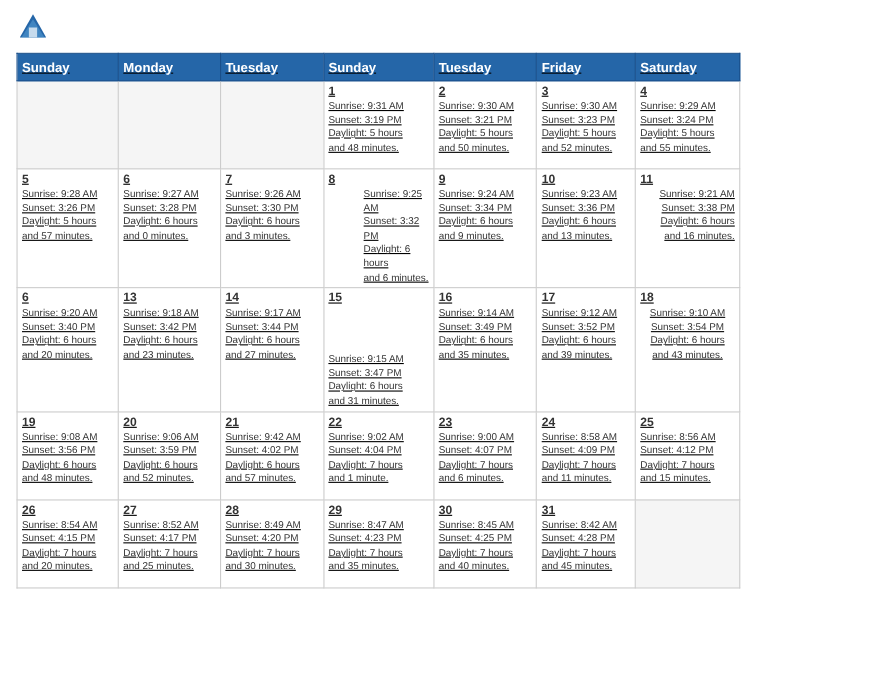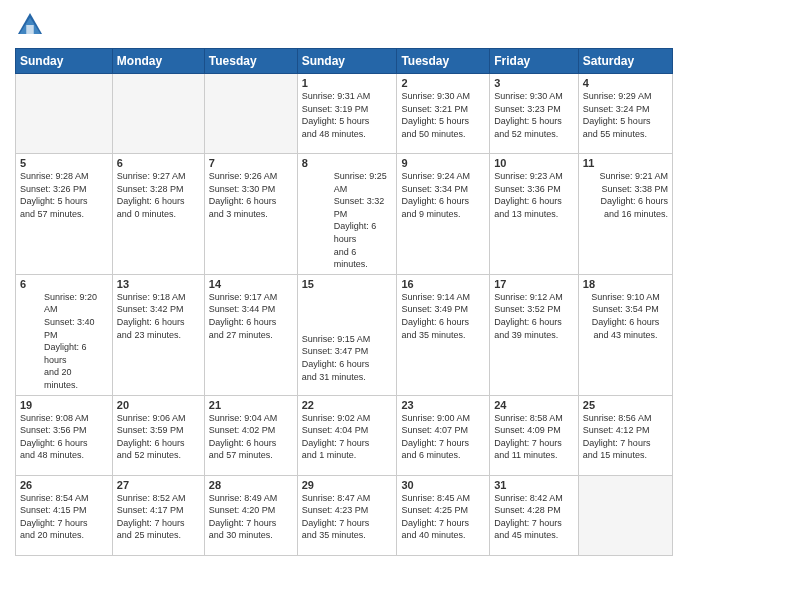--- a/index.html
+++ b/index.html
@@ -7,20 +7,21 @@
       font-family: Arial, sans-serif;
       background: #fff;
       width: 792px;
       height: 612px;
       overflow: hidden;
     }
     .page {
       width: 688px;
       height: 612px;
       padding: 10px 15px;
+      text-decoration: underline;
     }
     .header {
       display: flex;
       justify-content: space-between;
       align-items: flex-start;
       margin-bottom: 8px;
     }
     .logo {
       display: flex;
       align-items: center;
@@ -210,21 +211,21 @@
             <span class="day-num">11</span>
             <div class="day-info" style="white-space: pre-line; text-align: right;">Sunrise: 9:21 AM
 Sunset: 3:38 PM
 Daylight: 6 hours
 and 16 minutes.</div>
           </td>
         </tr>
         <tr>
           <td>
             <span class="day-num">6</span>
-            <div class="day-info" style="white-space: pre-line; margin-left: 24px;">Sunrise: 9:20 AM
+            <div class="day-info" style="white-space: pre-line;">Sunrise: 9:20 AM
 Sunset: 3:40 PM
 Daylight: 6 hours
 and 20 minutes.</div>
           </td>
           <td>
             <span class="day-num">13</span>
             <div class="day-info" style="white-space: pre-line;">Sunrise: 9:18 AM
 Sunset: 3:42 PM
 Daylight: 6 hours
 and 23 minutes.</div>
@@ -275,21 +276,21 @@
           </td>
           <td>
             <span class="day-num">20</span>
             <div class="day-info" style="white-space: pre-line;">Sunrise: 9:06 AM
 Sunset: 3:59 PM
 Daylight: 6 hours
 and 52 minutes.</div>
           </td>
           <td>
             <span class="day-num">21</span>
-            <div class="day-info" style="white-space: pre-line;">Sunrise: 9:04 AM
+            <div class="day-info" style="white-space: pre-line;">Sunrise: 9:42 AM
 Sunset: 4:02 PM
 Daylight: 6 hours
 and 57 minutes.</div>
           </td>
           <td>
             <span class="day-num">22</span>
             <div class="day-info" style="white-space: pre-line;">Sunrise: 9:02 AM
 Sunset: 4:04 PM
 Daylight: 7 hours
 and 1 minute.</div>

